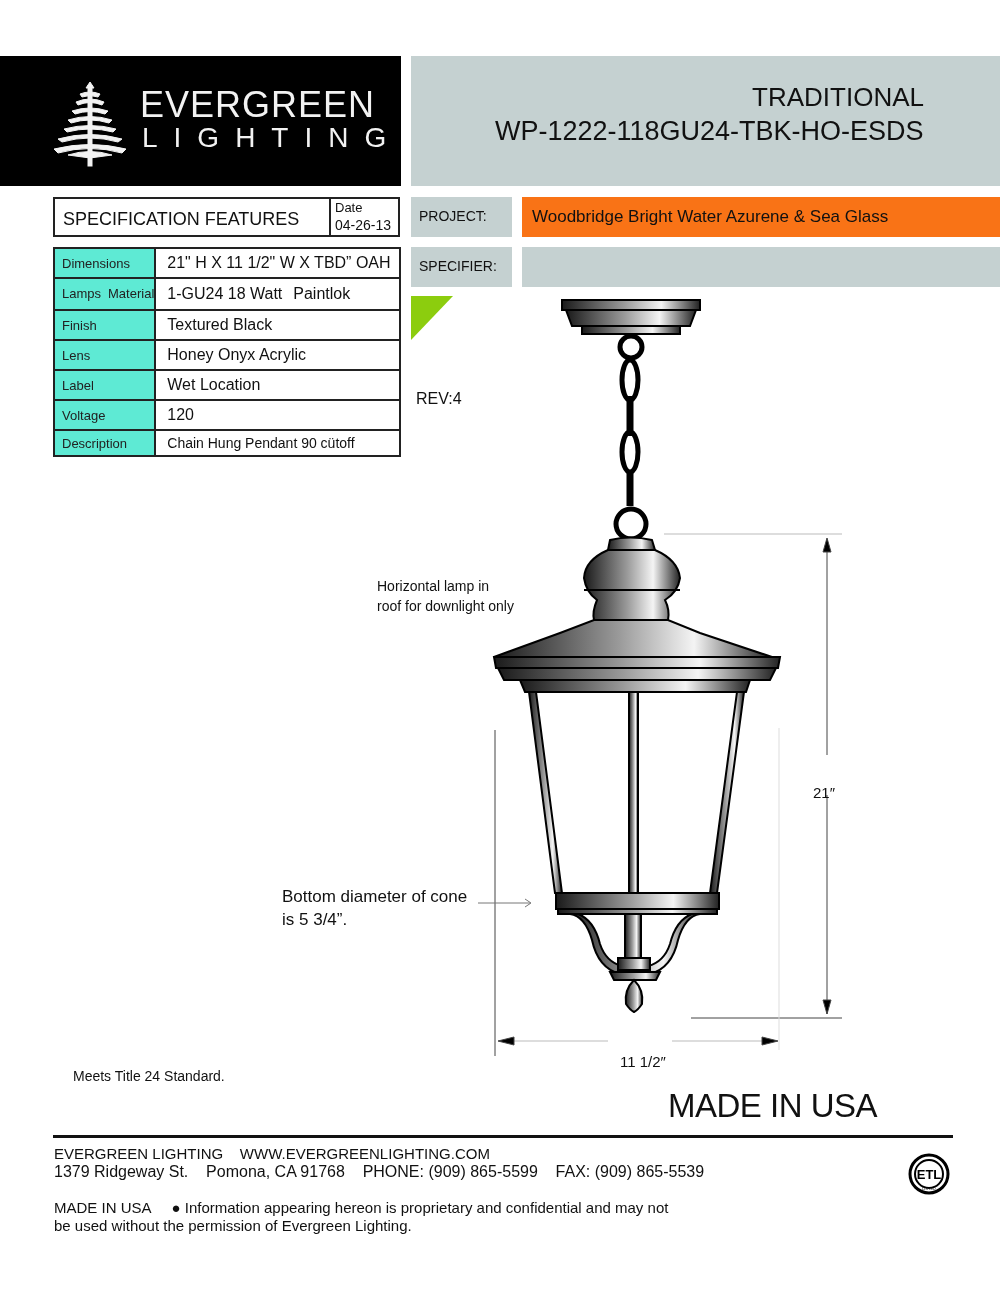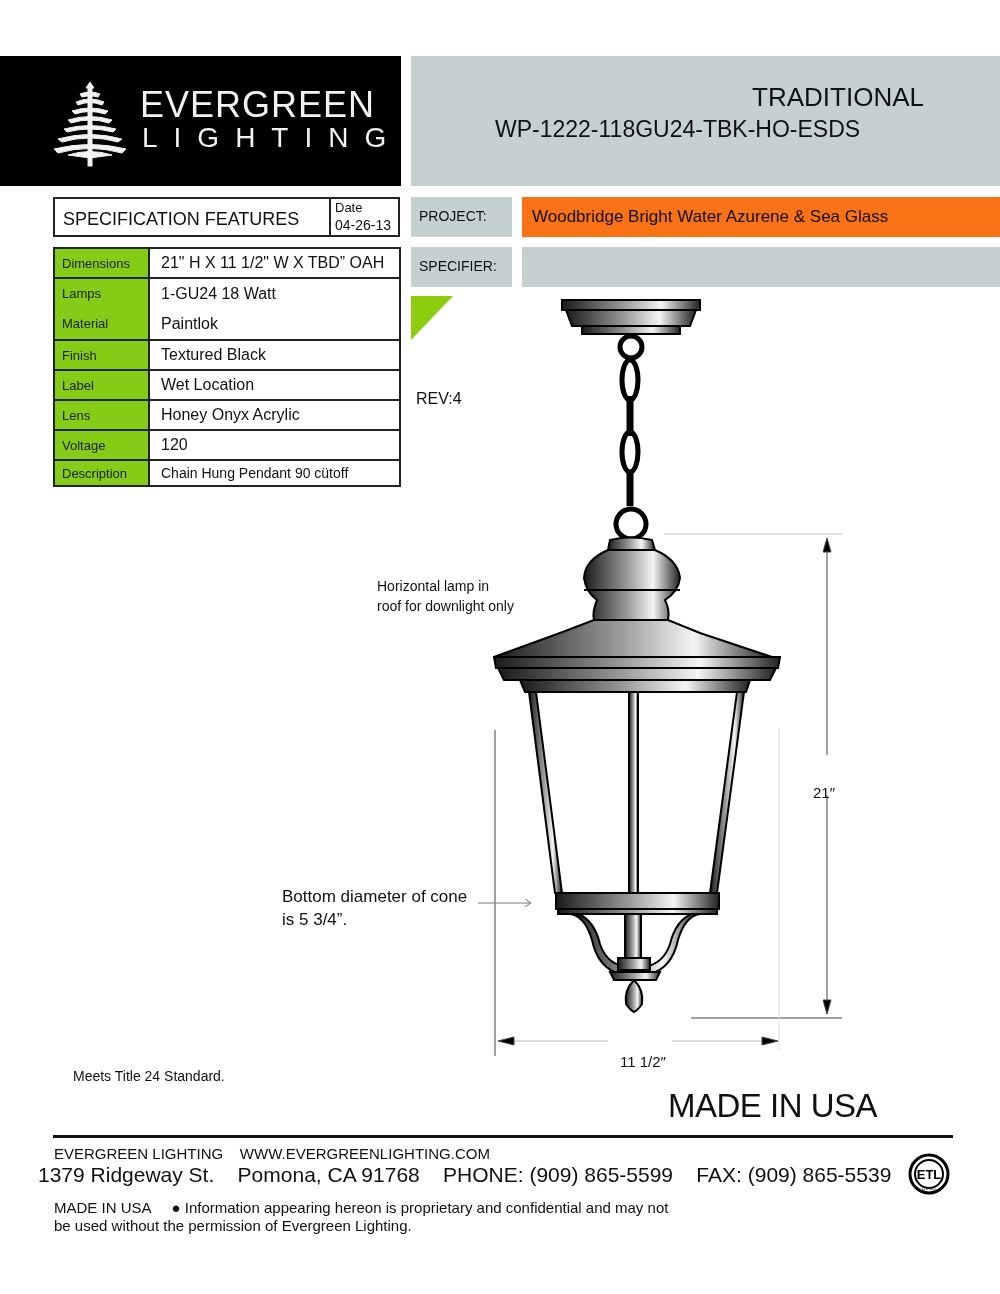--- a/index.html
+++ b/index.html
@@ -8,37 +8,37 @@
   .abs { position: absolute; }
 
   
   .logo-block { left: 0; top: 56px; width: 401px; height: 130px; background: #000; }
   .logo-word1 { left: 140px; top: 28px; color: #f2f2f2; font-size: 36px; letter-spacing: 1px; font-weight: 400; }
   .logo-word2 { left: 142px; top: 66px; color: #f2f2f2; font-size: 28px; letter-spacing: 16px; font-weight: 400; text-align: right; }
   .logo-tree { left: 50px; top: 22px; }
 
   .title-block { left: 411px; top: 56px; width: 589px; height: 130px; background: #c5d1d1; }
   .title-style { right: 76px; top: 26px; font-size: 26px; color: #111; }
-  .title-model { left: 84px; top: 60px; font-size: 23px; color: #111; }
+  .title-model { left: 84px; top: 60px; font-size: 27px; color: #111; }
 
   
   .spec-head { left: 53px; top: 197px; width: 347px; height: 40px; border: 2px solid #222; box-sizing: border-box; }
   .spec-head-title { left: 8px; top: 10px; font-size: 18px; }
   .spec-head-divider { left: 274px; top: 0; width: 2px; height: 36px; background: #222; }
   .spec-date-label { left: 280px; top: 1px; font-size: 13px; }
   .spec-date-value { left: 280px; top: 18px; font-size: 14px; }
 
   
   .spec-table { left: 53px; top: 247px; width: 348px; border-collapse: collapse; }
   .spec-table td { border: 2px solid #222; padding: 0 0 0 7px; vertical-align: middle; }
-  .spec-table td.k { width: 86px; background: #84cc16; font-size: 13px; color: #222; }
+  .spec-table td.k { width: 86px; background: #5eead4; font-size: 13px; color: #222; }
   .spec-table td.v { font-size: 16px; padding-left: 11px; }
   .spec-table tr.r30 td { height: 28px; }
   .spec-table td.stack { padding: 0; }
-  .stack-inner { display: flex; flex-direction: column; }
+  .stack-inner { display: flex; }
   .stack-inner span { display: block; height: 30px; line-height: 30px; }
   .stack-inner.k span { padding-left: 7px; font-size: 13px; }
   .stack-inner.v span { padding-left: 11px; font-size: 16px; }
 
   
   .proj-label { left: 411px; top: 197px; width: 101px; height: 40px; background: #c5d1d1; }
   .proj-value { left: 522px; top: 197px; width: 478px; height: 40px; background: #f97316; }
   .spec-label { left: 411px; top: 247px; width: 101px; height: 40px; background: #c5d1d1; }
   .spec-value { left: 522px; top: 247px; width: 478px; height: 40px; background: #c5d1d1; }
   .lbl { position: absolute; left: 8px; top: 11px; font-size: 14px; color: #111; }
@@ -51,21 +51,21 @@
   .note-roof { left: 377px; top: 576px; font-size: 14px; line-height: 20px; width: 140px; }
   .note-cone { left: 282px; top: 885px; font-size: 17px; line-height: 23px; width: 200px; }
   .dim-21 { left: 813px; top: 764px; font-size: 15px; margin-top: 20px; }
   .dim-115 { left: 620px; top: 1053px; font-size: 15px; }
 
   .title24 { left: 73px; top: 1068px; font-size: 14px; }
   .made-big { left: 668px; top: 1087px; font-size: 33px; letter-spacing: -0.5px; }
   .rule { left: 53px; top: 1135px; width: 900px; height: 3px; background: #111; }
 
   .foot1 { left: 54px; top: 1145px; font-size: 15px; white-space: pre; }
-  .foot2 { left: 38px; top: 1163px; font-size: 21px; white-space: pre; }
+  .foot2 { left: 54px; top: 1163px; font-size: 16px; white-space: pre; }
   .foot3 { left: 54px; top: 1199px; font-size: 15px; white-space: pre; text-align: center; }
   .foot4 { left: 54px; top: 1217px; font-size: 15px; }
   .etl { left: 905px; top: 1152px; }
 
   .drawing { left: 470px; top: 290px; }
 </style>
 </head>
 <body>
 
 <div class="abs logo-block">
@@ -117,26 +117,26 @@
         <span>1-GU24 18 Watt</span>
         <span>Paintlok</span>
       </div>
     </td>
   </tr>
   <tr class="r30">
     <td class="k">Finish</td>
     <td class="v">Textured Black</td>
   </tr>
   <tr class="r30">
+    <td class="k">Lens</td>
+    <td class="v">Honey Onyx Acrylic</td>
+  </tr>
+  <tr class="r30">
     <td class="k">Label</td>
     <td class="v">Wet Location</td>
-  </tr>
-  <tr class="r30">
-    <td class="k">Lens</td>
-    <td class="v">Honey Onyx Acrylic</td>
   </tr>
   <tr class="r30">
     <td class="k">Voltage</td>
     <td class="v">120</td>
   </tr>
   <tr>
     <td class="k" style="height:24px">Description</td>
     <td class="v" style="height:24px;font-size:14px">Chain Hung Pendant 90 cütoff</td>
   </tr>
 </tbody>

